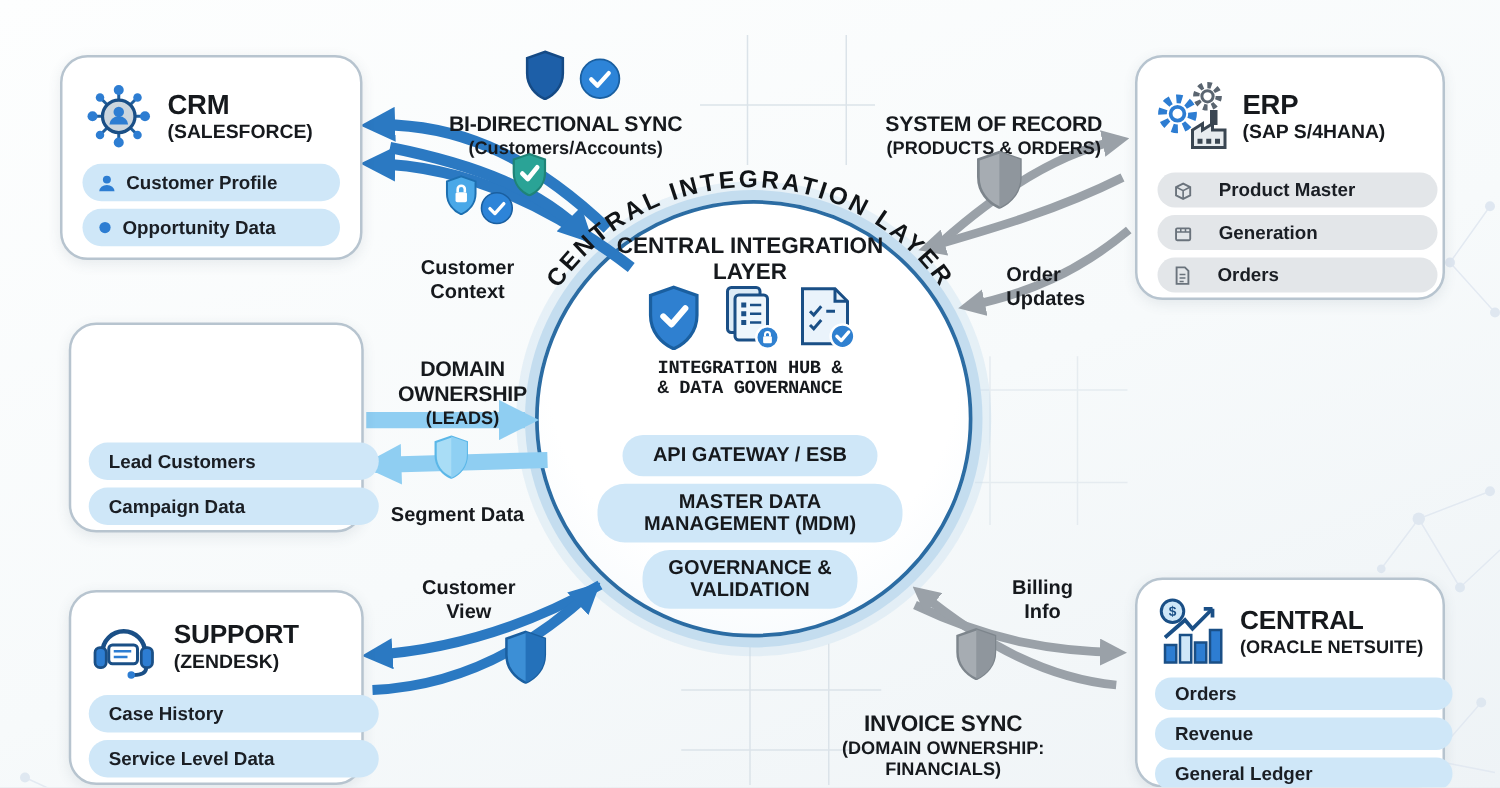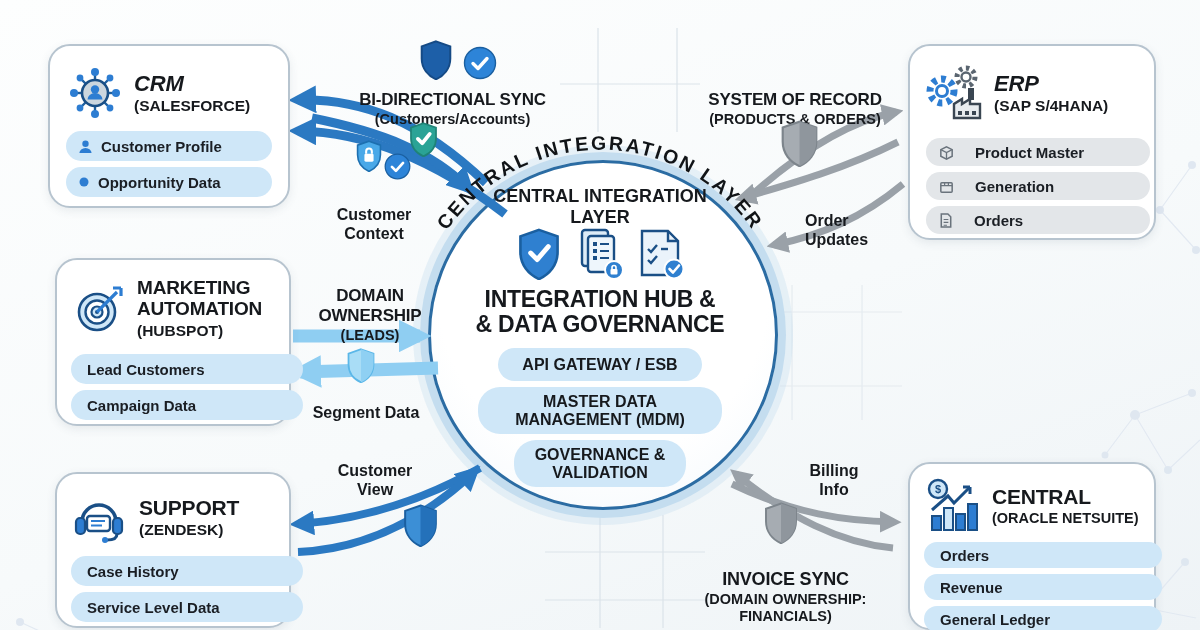--- a/index.html
+++ b/index.html
@@ -6,34 +6,34 @@
   #canvas{position:relative;width:1200px;height:630px;overflow:hidden;
           background:linear-gradient(160deg,#fdfefe 0%,#f7fafb 55%,#eef3f6 100%);color:var(--text-dark,#16191d);}
   .layer{position:absolute;left:0;top:0;width:1200px;height:630px;}
   svg{display:block}
   
   .sysbox{position:absolute;background:#fff;border:2px solid #b7c4cf;border-radius:22px;
           box-shadow:0 3px 10px rgba(60,80,100,.10);z-index:4;}
   .sysbox .head{position:absolute;display:flex;align-items:center;gap:12px;}
   .titleblock{line-height:1.05;}
   .t1{font-weight:800;font-size:21px;letter-spacing:-.2px;}
-  .t1.big{font-size:22px;font-style:italic;}
+  .t1.big{font-size:22px;}
   .t2{font-weight:700;font-size:15.5px;margin-top:3px;}
   .pill{position:absolute;display:flex;align-items:center;gap:8px;padding:0 12px;
         border-radius:16px;font-weight:700;font-size:15px;color:#1a1e24;}
   .pill.blue{background:var(--pill-blue,#cfe7f8);}
   .pill.gray{background:var(--pill-gray,#e3e6e9);gap:20px;}
   
   #hub-circle{position:absolute;left:428px;top:160px;width:344px;height:344px;border-radius:50%;
       background:radial-gradient(circle at 50% 38%,#ffffff 60%,#f2f8fc 100%);
       border:3px solid var(--hub-ring,#2b6ca3);
       box-shadow:0 0 0 8px var(--hub-glow,#c4ddef),0 0 0 15px rgba(196,221,239,.35);z-index:2;}
   .hubtext{position:absolute;z-index:3;text-align:center;}
   #hub-heading{left:490px;top:186px;width:220px;font-weight:800;font-size:18px;line-height:1.15;}
-  #hub-title{left:460px;top:287px;width:280px;font-weight:800;font-size:23px;line-height:1.08;letter-spacing:-.3px;}
+  #hub-title{left:460px;top:287px;width:280px;font-weight:800;font-size:15px;line-height:1.08;letter-spacing:-.3px;font-family:Liberation Mono, monospace;}
   .hubpill{position:absolute;z-index:3;background:var(--pill-blue,#cfe7f8);border-radius:22px;
            display:flex;align-items:center;justify-content:center;text-align:center;
            font-weight:800;font-size:16px;line-height:1.12;}
   #hub-pill-api{left:498px;top:348px;width:204px;height:33px;}
   #hub-pill-mdm{left:478px;top:387px;width:244px;height:47px;padding:0 6px;box-sizing:border-box;}
   #hub-pill-gov{left:514px;top:440px;width:172px;height:47px;}
   .hubicons{position:absolute;left:500px;top:228px;width:200px;display:flex;gap:14px;
             align-items:center;justify-content:center;z-index:3;}
   
   .conlabel{position:absolute;z-index:5;text-align:center;line-height:1.18;margin-top:14px;}
@@ -223,36 +223,20 @@
           <svg width="16" height="17" viewBox="0 0 16 18">
             <path d="M3 2 H10 L13 5 V16 H3 Z" fill="none" stroke="#6a737c" stroke-width="1.6"></path>
             <path d="M5.5 8 H10.5 M5.5 11 H10.5 M5.5 14 H9" stroke="#6a737c" stroke-width="1.2"></path>
           </svg>
         </span>
       <span>Orders</span>
     </div>
   </div>
 
   <div class="sysbox" style="left:55px;top:258px;width:232px;height:164px">
-    <div class="head" style="left:16px;top:18px;align-items:flex-start">
-      <span style="margin-top:6px">
-        <svg width="52" height="52" viewBox="0 0 52 52">
-          <circle cx="24" cy="28" r="18" fill="#cfe7f8" stroke="#1a4f86" stroke-width="2.6"></circle>
-          <circle cx="24" cy="28" r="11.5" fill="#fff" stroke="#1a4f86" stroke-width="2.4"></circle>
-          <circle cx="24" cy="28" r="5.5" fill="#cfe7f8" stroke="#1a4f86" stroke-width="2.2"></circle>
-          <circle cx="24" cy="28" r="2" fill="#1a4f86"></circle>
-          <line x1="24" y1="28" x2="44" y2="8" stroke="#2d7dd2" stroke-width="3.2"></line>
-          <path d="M40 4 L48 4 M48 4 L48 12" stroke="#2d7dd2" stroke-width="3.2" fill="none"></path>
-        </svg>
-      </span>
-      <div class="titleblock" style="width:145px">
-        <div class="t1" style="font-size:19px;line-height:1.1">MARKETING AUTOMATION</div>
-        <div class="t2">(HUBSPOT)</div>
-      </div>
-    </div>
     <div class="pill blue" style="left:14px;top:94px;width:204px;height:30px;padding-left:16px">
       <span>Lead Customers</span>
     </div>
     <div class="pill blue" style="left:14px;top:130px;width:204px;height:30px;padding-left:16px">
       <span>Campaign Data</span>
     </div>
   </div>
 
   <div class="sysbox" style="left:55px;top:472px;width:232px;height:152px">
     <div class="head" style="left:14px;top:16px">
@@ -420,18 +404,18 @@
       </svg>
   </span>
 
   <div class="conlabel soft" style="left:798px;top:448px;width:72px">Billing Info</div>
   <span class="badge" style="left:763px;top:502px">
     <svg width="36" height="42" viewBox="0 0 24 28">
         <path d="M12 1 L22 4.5 V13 C22 20 17.5 25 12 27.5 C6.5 25 2 20 2 13 V4.5 Z" fill="#a6acb2" stroke="#7d858c" stroke-width="1.3"></path>
         <path d="M12 1 L22 4.5 V13 C22 20 17.5 25 12 27.5 Z" fill="#8f969d"></path>
       </svg>
   </span>
-  <div class="conlabel" style="left:693px;top:555px;width:185px">
+  <div class="conlabel" style="left:662px;top:555px;width:185px">
     <div class="main" style="font-size:18px">INVOICE SYNC</div>
     <div class="sub">(DOMAIN OWNERSHIP: FINANCIALS)</div>
   </div>
 
 </div>
 
 </body></html>

